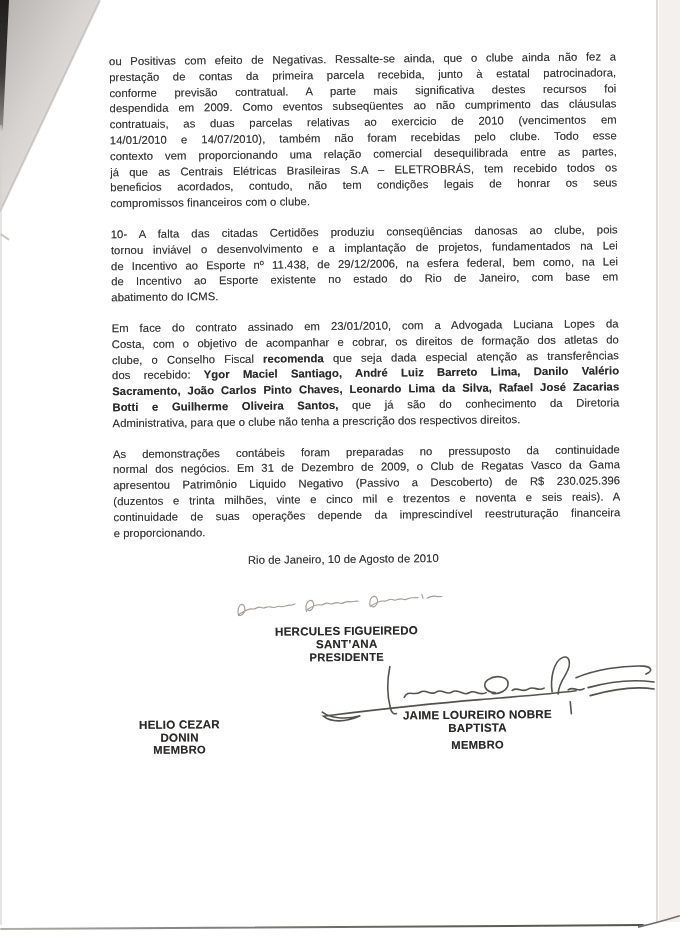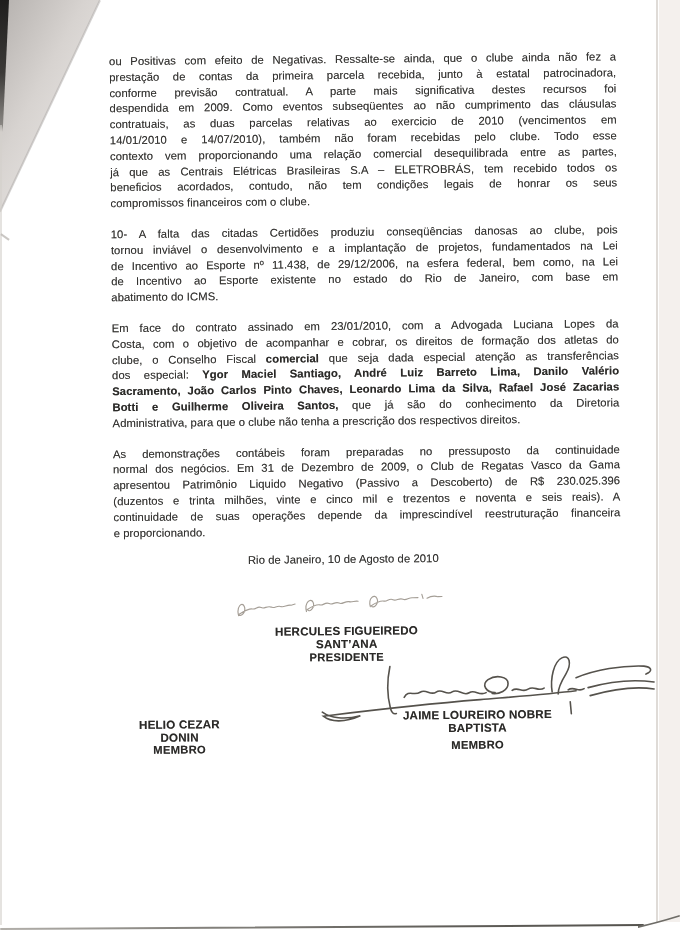--- a/index.html
+++ b/index.html
@@ -117,22 +117,22 @@
           <div class="para">
             <div class="line"><span>10-  A falta das citadas Certidões produziu conseqüências danosas ao clube, pois</span></div>
             <div class="line"><span>tornou inviável o desenvolvimento e a implantação de projetos, fundamentados na Lei</span></div>
             <div class="line"><span>de Incentivo ao Esporte nº 11.438, de 29/12/2006, na esfera federal, bem como, na Lei</span></div>
             <div class="line"><span>de Incentivo ao Esporte existente no estado do Rio de Janeiro, com base em</span></div>
             <div class="line last"><span>abatimento do ICMS.</span></div>
           </div>
           <div class="para">
             <div class="line"><span>Em face do contrato assinado em 23/01/2010, com a Advogada Luciana Lopes da</span></div>
             <div class="line"><span>Costa, com o objetivo de acompanhar e cobrar, os direitos de formação dos atletas do</span></div>
-            <div class="line"><span>clube, o Conselho Fiscal </span><span class="b">comercial</span><span> que seja dada especial atenção as transferências</span></div>
-            <div class="line"><span>dos especial: </span><span class="b">Ygor Maciel Santiago, André Luiz Barreto Lima, Danilo Valério</span></div>
+            <div class="line"><span>clube, o Conselho Fiscal </span><span class="b">recomenda</span><span> que seja dada especial atenção as transferências</span></div>
+            <div class="line"><span>dos recebido: </span><span class="b">Ygor Maciel Santiago, André Luiz Barreto Lima, Danilo Valério</span></div>
             <div class="line"><span class="b">Sacramento, João Carlos Pinto Chaves, Leonardo Lima da Silva, Rafael José Zacarias</span></div>
             <div class="line"><span class="b">Botti e Guilherme Oliveira Santos,</span><span> que já são do conhecimento da Diretoria</span></div>
             <div class="line last"><span>Administrativa, para que o clube não tenha a prescrição dos respectivos direitos.</span></div>
           </div>
           <div class="para">
             <div class="line"><span>As demonstrações contábeis foram preparadas no pressuposto da continuidade</span></div>
             <div class="line"><span>normal dos negócios. Em 31 de Dezembro de 2009, o Club de Regatas Vasco da Gama</span></div>
             <div class="line"><span>apresentou Patrimônio Liquido Negativo (Passivo a Descoberto) de R$ 230.025.396</span></div>
             <div class="line"><span>(duzentos e trinta milhões, vinte e cinco mil e trezentos e noventa e seis reais). A</span></div>
             <div class="line"><span>continuidade de suas operações depende da imprescindível reestruturação financeira</span></div>

